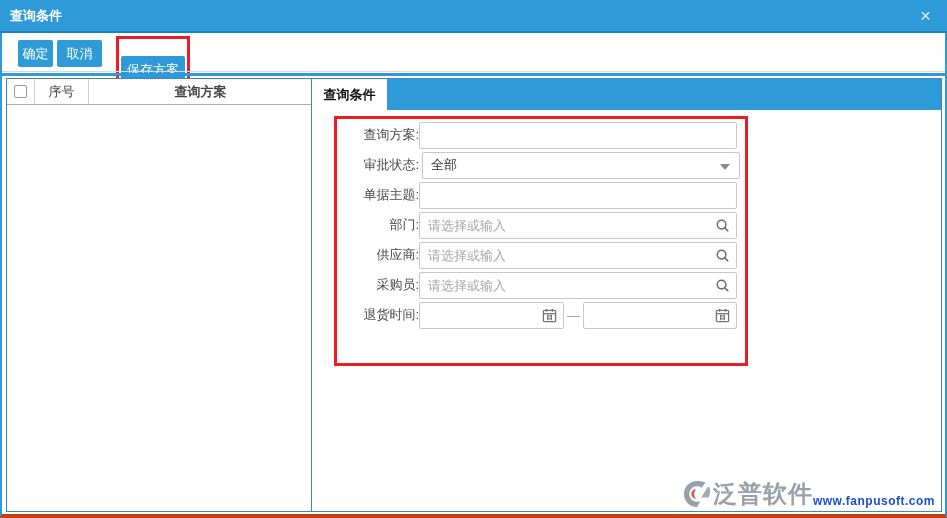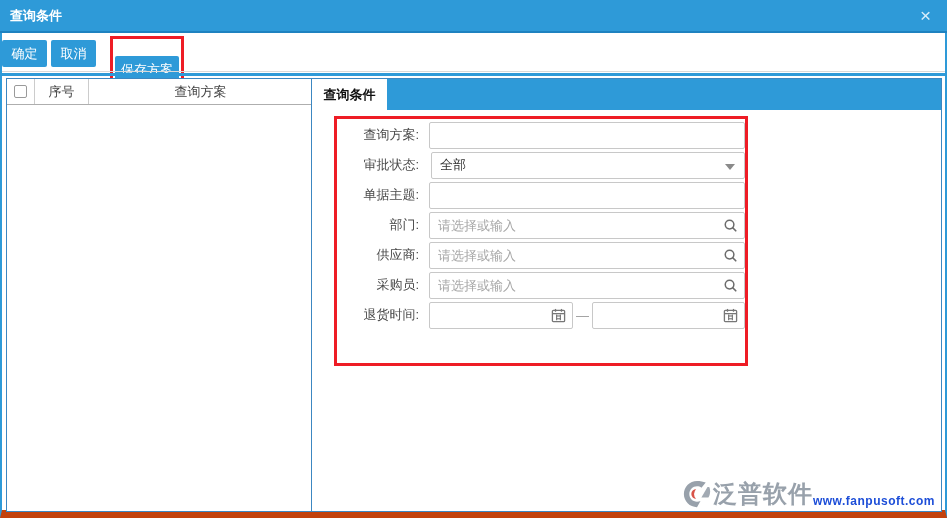--- a/index.html
+++ b/index.html
@@ -7,21 +7,21 @@
   body {
     font-family: "Liberation Sans", "DejaVu Sans", sans-serif;
     background: #ffffff;
     position: relative;
     overflow: hidden;
   }
   .dialog {
     position: absolute; inset: 0;
     border-left: 2px solid #2e9ad8;
     border-right: 2px solid #2e9ad8;
-    border-bottom: 8px solid #c2410c;
+    border-bottom: 4px solid #c2410c;
     background: #fff;
   }
   
   .titlebar {
     position: absolute; left: -2px; right: -2px; top: 0; height: 33px;
     background: #2e9ad8;
     border-bottom: 2px solid #1e82c0;
     display: flex; align-items: center;
     padding: 0 10px;
   }
@@ -40,21 +40,21 @@
     display: flex; align-items: flex-start;
   }
   .btn {
     height: 27px; margin-top: 5px;
     background: #2e9ad8; color: #fff;
     font-size: 13px; line-height: 27px;
     border: none; border-radius: 2px;
     padding: 0 12px; cursor: pointer;
     font-family: inherit;
   }
-  .btn-ok     { margin-left: 0;  width: 45px; padding: 0; }
+  .btn-ok     { margin-left: 16px;  width: 35px; padding: 0; }
   .btn-cancel { margin-left: 4px; width: 45px; padding: 0; }
   .red-outline {
     margin-left: 14px; margin-top: 1px;
     border: 3px solid #ee1c25;
     padding: 1px 2px;
   }
   .red-outline .btn { margin-top: 16px; width: 64px; padding: 0; }
   .btn-del { margin-left: 10px; width: 74px; padding: 0; }
   .hairline {
     position: absolute; left: 0; right: 0; top: 71px; height: 1px;
@@ -70,21 +70,21 @@
     border: 1px solid #3c87c1; background: #fff;
   }
   .grid-header {
     display: flex; height: 26px;
     border-bottom: 1px solid #aeaeae;
     align-items: center;
   }
   .gh-cell { height: 100%; display: flex; align-items: center; justify-content: center; font-size: 13px; color: #444; }
   .gh-check { width: 28px; border-right: 1px solid #cccccc; }
   .gh-seq   { width: 54px; border-right: 1px solid #cccccc; }
-  .gh-plan  { flex: 1; }
+  .gh-plan  { flex: 1; font-weight: bold; }
   .checkbox {
     width: 13px; height: 13px;
     border: 1px solid #9a9a9a; border-radius: 2px;
     background: #fff; cursor: pointer;
   }
   
   .right-panel {
     position: absolute; left: 309px; top: 78px; width: 631px; height: 434px;
     border: 1px solid #3c87c1; background: #fff;
   }
@@ -106,38 +106,38 @@
     padding-top: 1px;
   }
   .form-row {
     height: 30px; display: flex; align-items: center;
   }
   .form-row label {
     width: 82px; text-align: right;
     font-size: 13px; color: #4a4a4a;
     flex: 0 0 82px;
   }
-  .ctrl { position: relative; margin-left: 10px; height: 27px; }
+  .ctrl { position: relative; margin-left: 0; height: 27px; }
   .ctrl input {
     width: 100%; height: 27px;
     border: 1px solid #c8c8c8; border-radius: 2px;
     font-size: 13px; color: #333; padding: 0 24px 0 8px;
     font-family: inherit; outline: none;
   }
   .ctrl input::placeholder { color: #a6a6a6; opacity: 1; }
   .w-main  { width: 318px; }
   .w-date  { width: 145px; }
   .w-date2 { width: 154px; }
   .select-box {
     width: 318px; height: 27px;
     border: 1px solid #c8c8c8; border-radius: 2px;
     font-size: 13px; color: #333;
     display: flex; align-items: center;
     padding: 0 24px 0 8px; cursor: pointer;
-    position: relative; margin-left: 12px;
+    position: relative; margin-left: 3px;
     background: #fff;
   }
   .caret {
     position: absolute; right: 9px; top: 11px;
     width: 0; height: 0;
     border-left: 5px solid transparent;
     border-right: 5px solid transparent;
     border-top: 6px solid #8a8a8a;
   }
   .in-icon {

